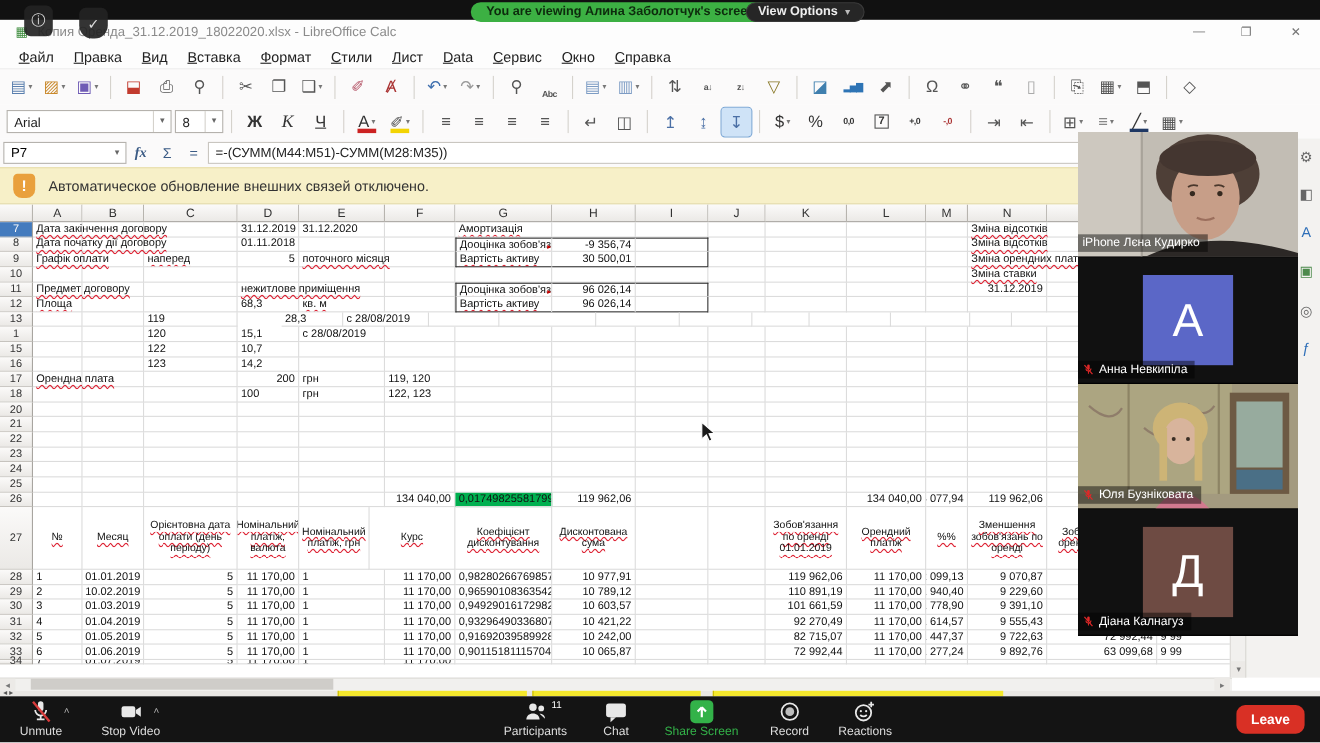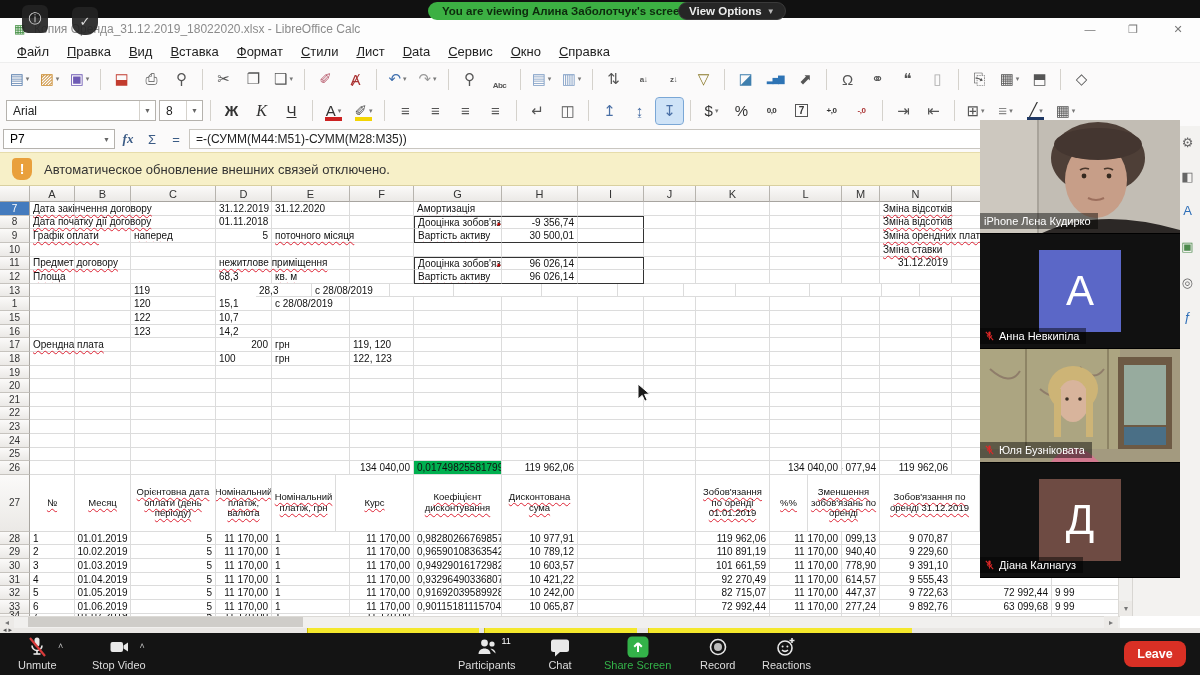--- a/index.html
+++ b/index.html
@@ -708,39 +708,20 @@
         <div class="c" style="width: 66px;"></div>
         <div class="c" style="width: 52px;"></div>
         <div class="c" style="width: 74px;"></div>
         <div class="c" style="width: 72px;"></div>
         <div class="c" style="width: 38px;"></div>
         <div class="c" style="width: 72px;"></div>
         <div class="c" style="width: 100px;"></div>
         <div class="c" style="width: 68px;"></div>
       </div>
       <div class="r" style="height: 13.65px;">
-        <div class="rh">19</div>
-        <div class="c" style="width: 45px;"></div>
-        <div class="c" style="width: 56px;"></div>
-        <div class="c" style="width: 85px;"></div>
-        <div class="c" style="width: 56px;"></div>
-        <div class="c" style="width: 78px;"></div>
-        <div class="c" style="width: 64px;"></div>
-        <div class="c" style="width: 88px;"></div>
-        <div class="c" style="width: 76px;"></div>
-        <div class="c" style="width: 66px;"></div>
-        <div class="c" style="width: 52px;"></div>
-        <div class="c" style="width: 74px;"></div>
-        <div class="c" style="width: 72px;"></div>
-        <div class="c" style="width: 38px;"></div>
-        <div class="c" style="width: 72px;"></div>
-        <div class="c" style="width: 100px;"></div>
-        <div class="c" style="width: 68px;"></div>
-      </div>
-      <div class="r" style="height: 13.65px;">
         <div class="rh">20</div>
         <div class="c" style="width: 45px;"></div>
         <div class="c" style="width: 56px;"></div>
         <div class="c" style="width: 85px;"></div>
         <div class="c" style="width: 56px;"></div>
         <div class="c" style="width: 78px;"></div>
         <div class="c" style="width: 64px;"></div>
         <div class="c" style="width: 88px;"></div>
         <div class="c" style="width: 76px;"></div>
         <div class="c" style="width: 66px;"></div>
@@ -901,20 +882,23 @@
         <div class="c hc" style="width: 88px;">
           <span class="mis">Коефіцієнт дисконтування</span>
         </div>
         <div class="c hc" style="width: 76px;">
           <span class="mis">Дисконтована сума</span>
         </div>
         <div class="c hc" style="width: 66px;"></div>
         <div class="c hc" style="width: 52px;"></div>
         <div class="c hc" style="width: 74px;">
           <span class="mis">Зобов'язання по оренді 01.01.2019</span>
+        </div>
+        <div class="c hc" style="width: 72px;">
+          <span class="mis">Орендний платіж</span>
         </div>
         <div class="c hc" style="width: 38px;">
           <span class="mis">%%</span>
         </div>
         <div class="c hc" style="width: 72px;">
           <span class="mis">Зменшення зобов'язань по оренді</span>
         </div>
         <div class="c hc" style="width: 100px;">
           <span class="mis">Зобов'язання по оренді 31.12.2019</span>
         </div>

